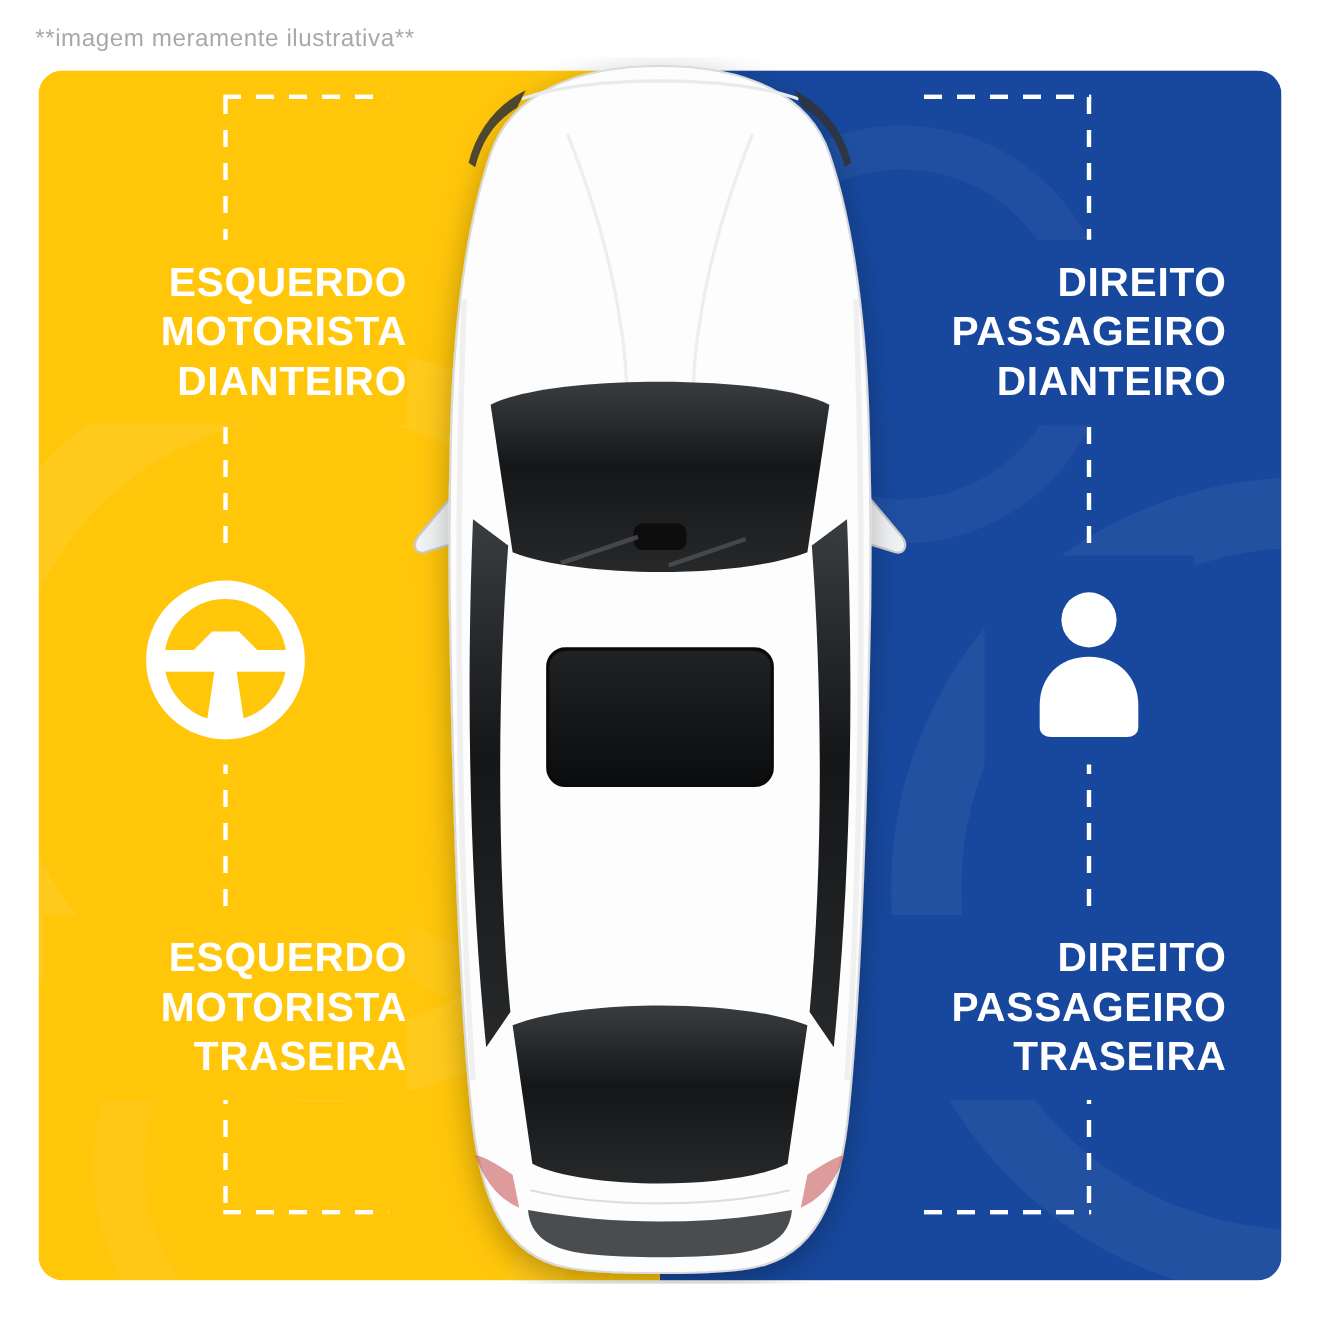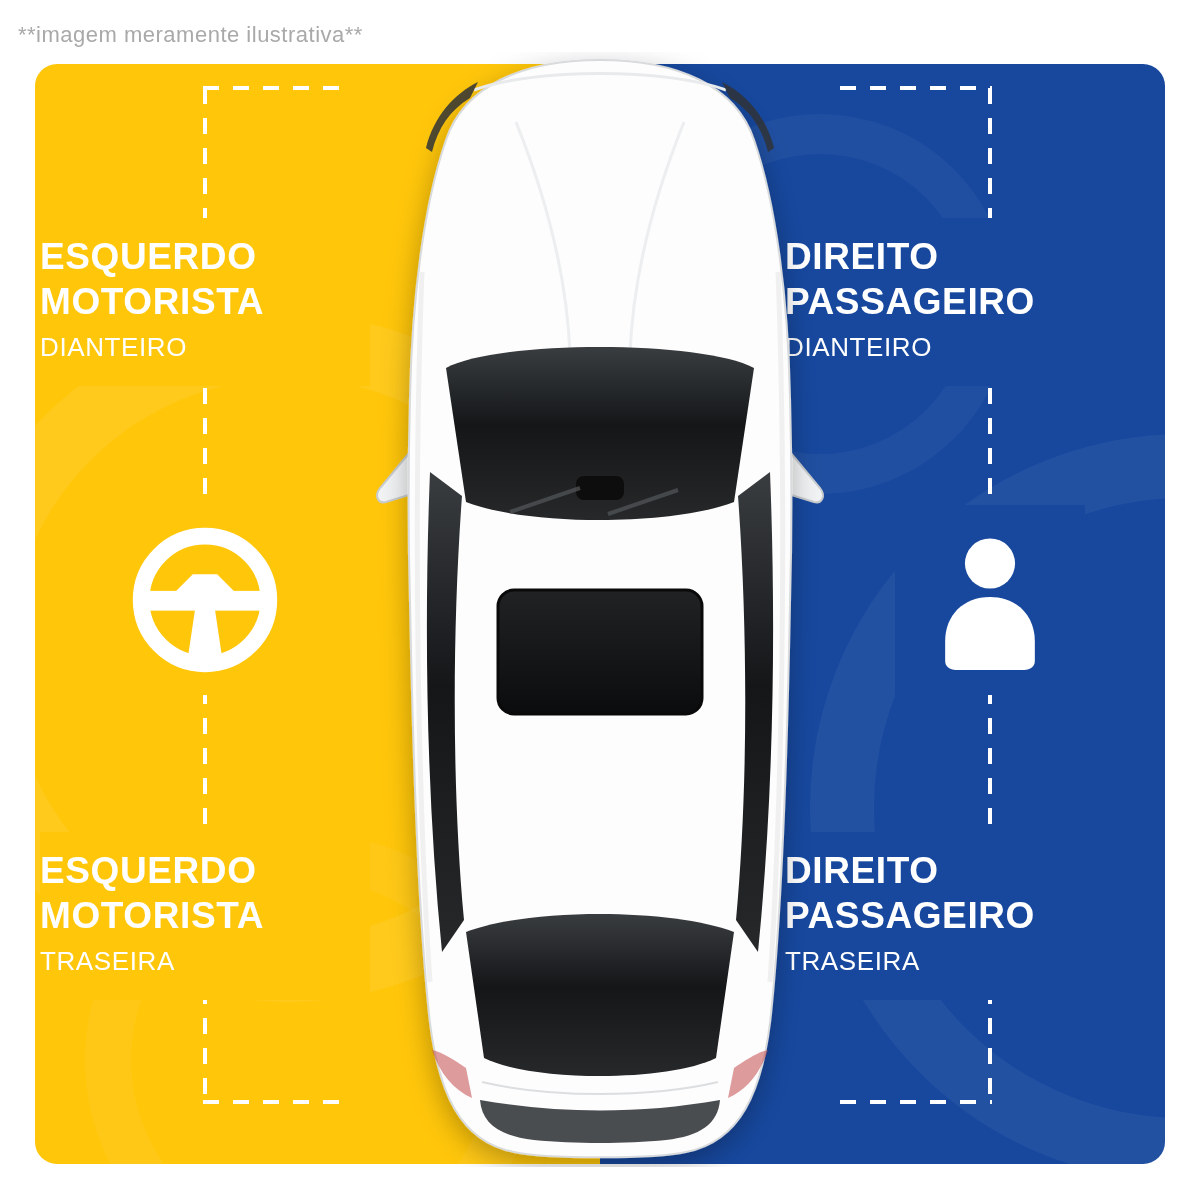--- a/index.html
+++ b/index.html
@@ -1,43 +1,43 @@
 <!DOCTYPE html>
 <html><head>
 <meta charset="utf-8">
 <style>
   html,body{margin:0;padding:0;background:#ffffff;}
   .page{position:relative;width:1200px;height:1200px;background:#ffffff;overflow:hidden;
         font-family:"Liberation Sans",sans-serif;}
-  .disclaimer{position:absolute;top:22px;left:18px;font-size:22px;color:#a9a9a9;letter-spacing:.5px;z-index:6;}
+  .disclaimer{position:absolute;top:22px;left:32px;font-size:22px;color:#a9a9a9;letter-spacing:.5px;z-index:6;}
   .panel-wrap{position:absolute;left:35px;top:64px;width:1130px;height:1100px;border-radius:22px;
               overflow:hidden;display:flex;z-index:1;}
   .panel{width:50%;height:100%;position:relative;overflow:hidden;}
   .wm-ring{position:absolute;border-radius:50%;border:64px solid rgba(255,255,255,.07);}
   .wm-y1{width:560px;height:560px;left:-90px;top:250px;}
   .wm-y2{width:360px;height:360px;left:50px;top:770px;border-width:46px;border-color:rgba(255,255,255,.05);}
   .wm-b1{width:620px;height:620px;left:210px;top:370px;border-color:rgba(255,255,255,.05);}
   .wm-b2{width:300px;height:300px;left:30px;top:50px;border-width:40px;border-color:rgba(255,255,255,.04);}
   .dash-v{position:absolute;width:4px;z-index:2;
           background:repeating-linear-gradient(to bottom,#fff 0 16px,transparent 16px 30px);}
   .dash-h{position:absolute;height:4px;z-index:2;
           background:repeating-linear-gradient(to right,#fff 0 16px,transparent 16px 30px);}
   #dash-left-v{left:203px;top:88px;height:1016px;}
   #dash-right-v{left:988px;top:88px;height:1016px;}
   #dash-left-top{left:203px;top:86px;width:150px;}
   #dash-right-top{left:840px;top:86px;width:152px;}
   #dash-left-bottom{left:203px;top:1100px;width:150px;}
   #dash-right-bottom{left:840px;top:1100px;width:152px;}
-  .label-block{position:absolute;width:330px;text-align:left;z-index:3;padding:16px 0;color:#fff;}
+  .label-block{position:absolute;width:330px;text-align:right;z-index:3;padding:16px 0;color:#fff;}
   .lb-left{left:40px;}
   .lb-right{left:785px;}
   .lb-front{top:218px;}
   .lb-rear{top:832px;}
   .lbl-line{font-size:37px;font-weight:700;line-height:45px;letter-spacing:.6px;}
-  .lbl-line.light{font-weight:400;font-size:26px;line-height:46px;}
+  .lbl-line.light{font-weight:700;font-size:37px;line-height:46px;}
   .icon-block{position:absolute;z-index:3;width:190px;height:190px;display:flex;align-items:center;justify-content:center;}
   #icon-left{left:110px;top:505px;}
   #icon-right{left:895px;top:505px;}
   .icon-block svg{width:152px;height:152px;display:block;}
   .car-wrap{position:absolute;left:370px;top:52px;width:460px;height:1115px;z-index:5;pointer-events:none;}
   .car-wrap svg{width:100%;height:100%;display:block;}
 </style>
 </head>
 <body>
 

